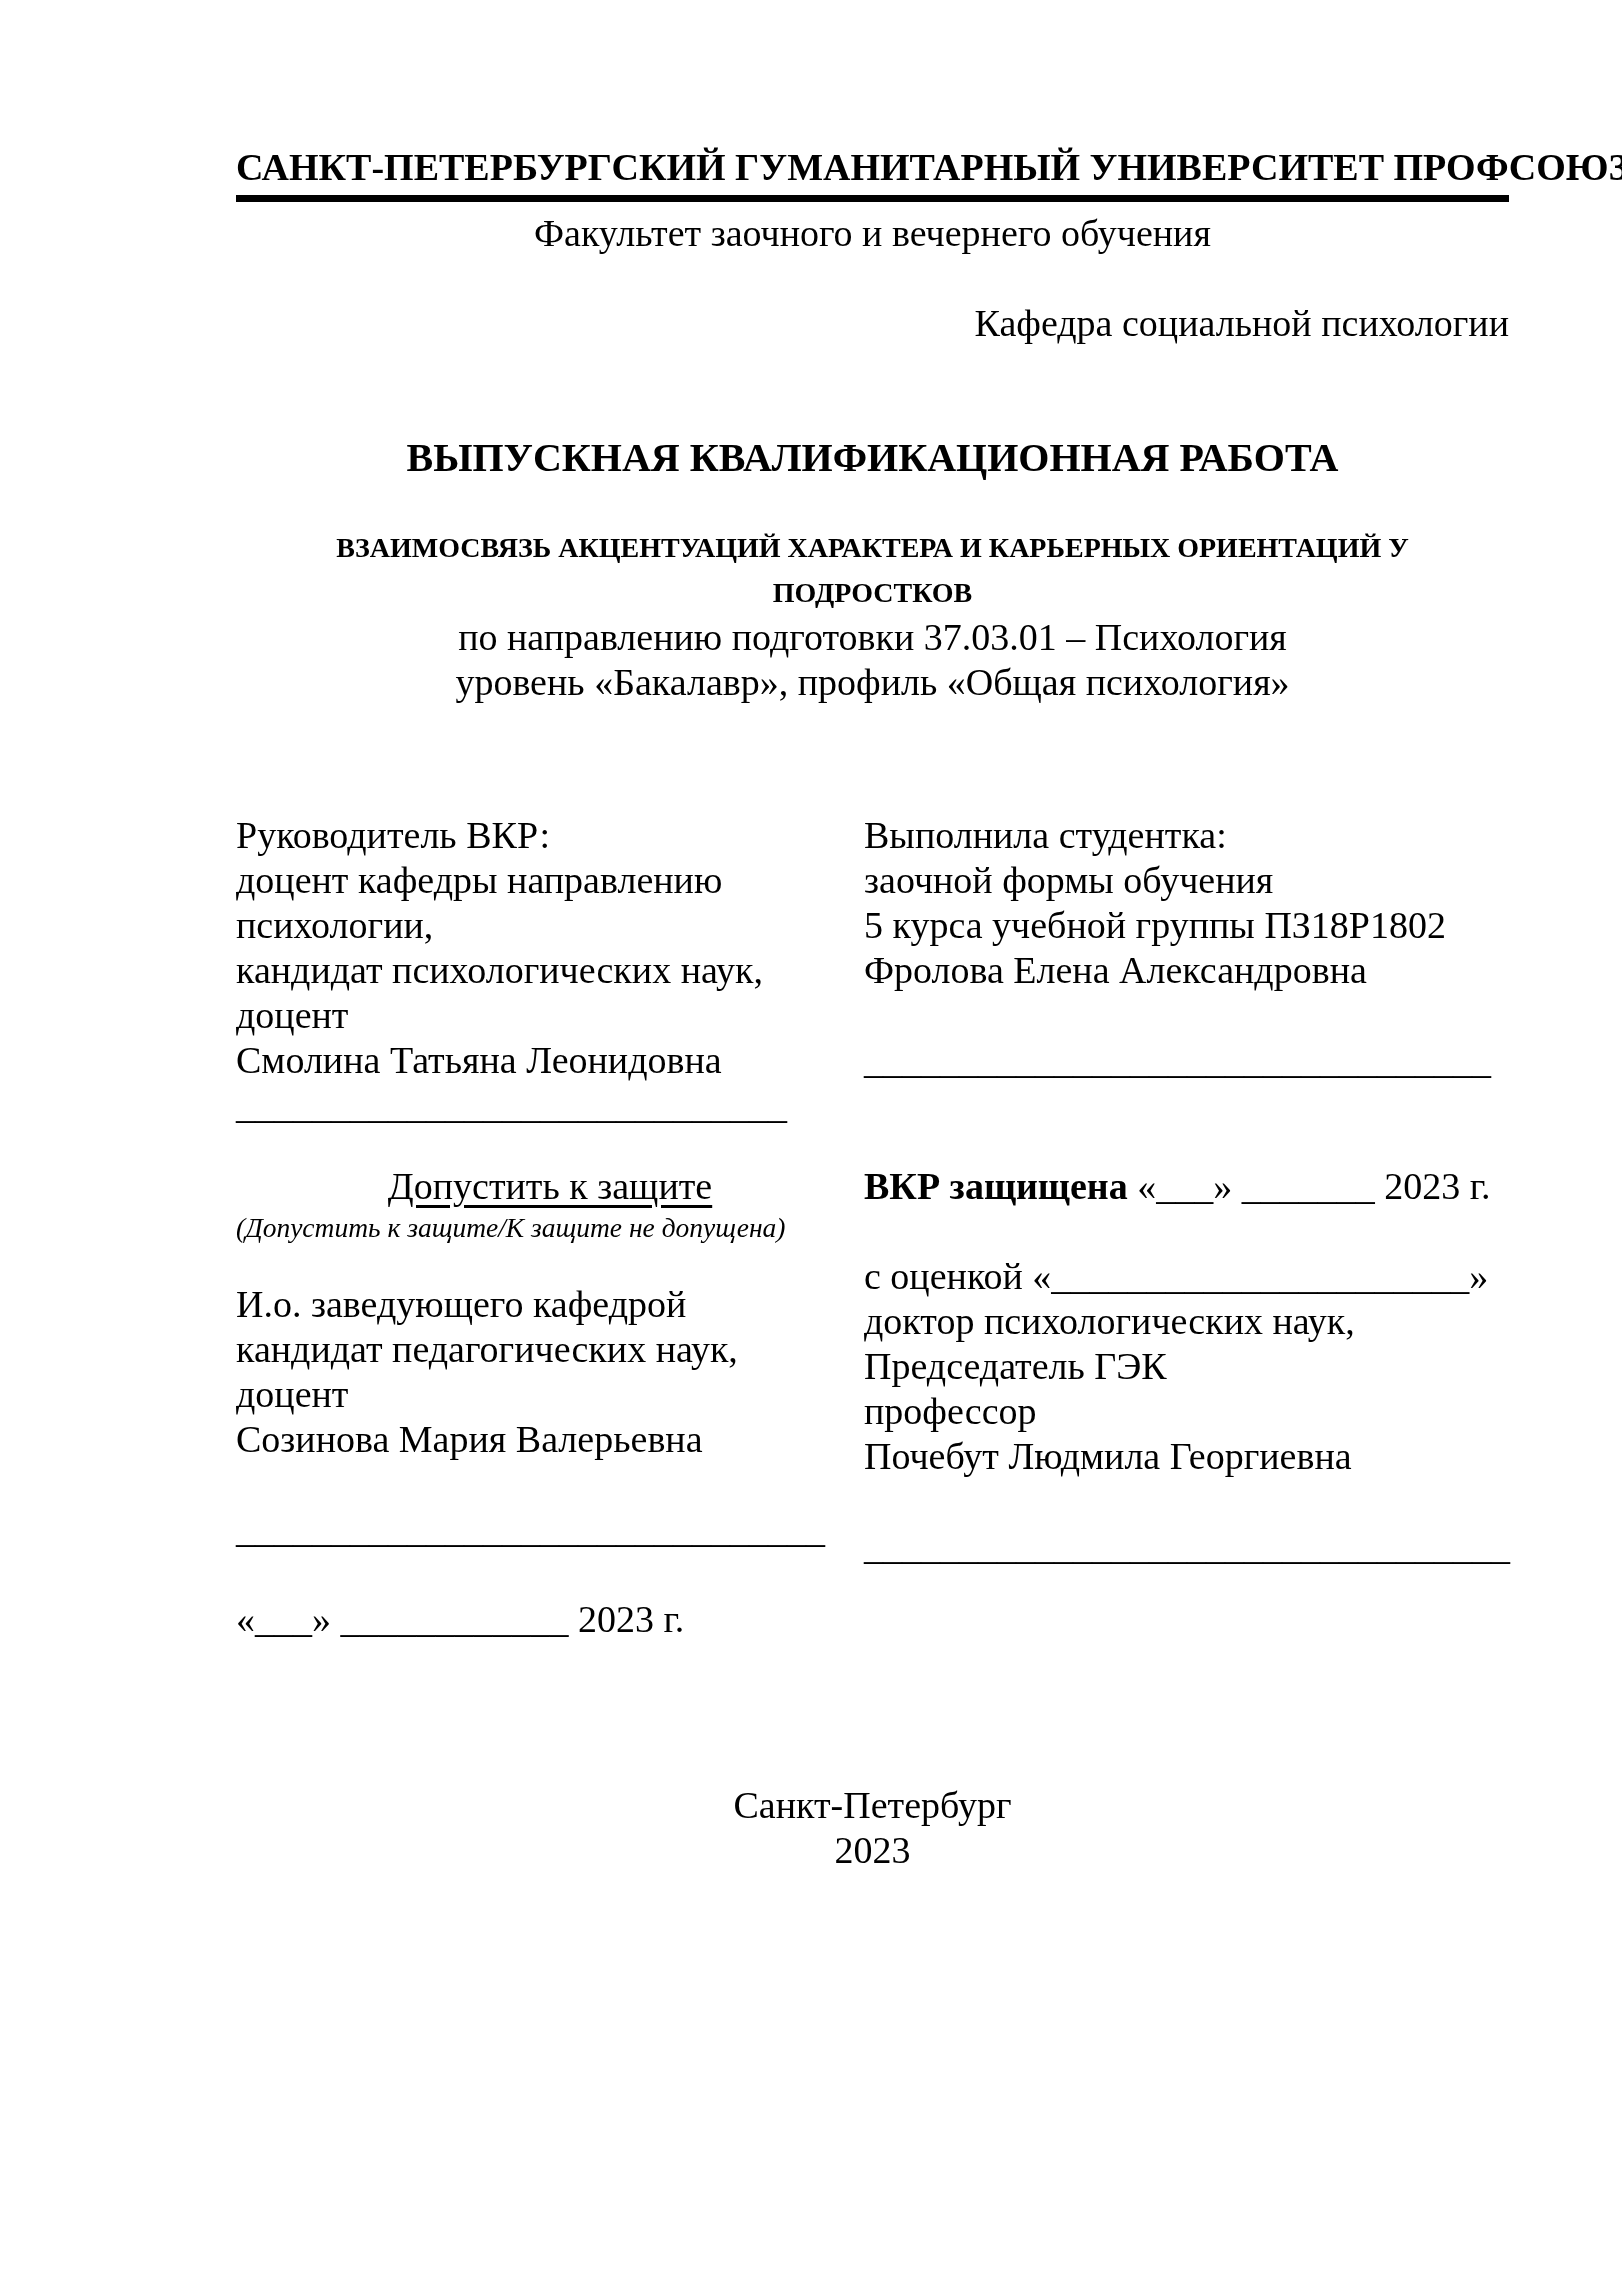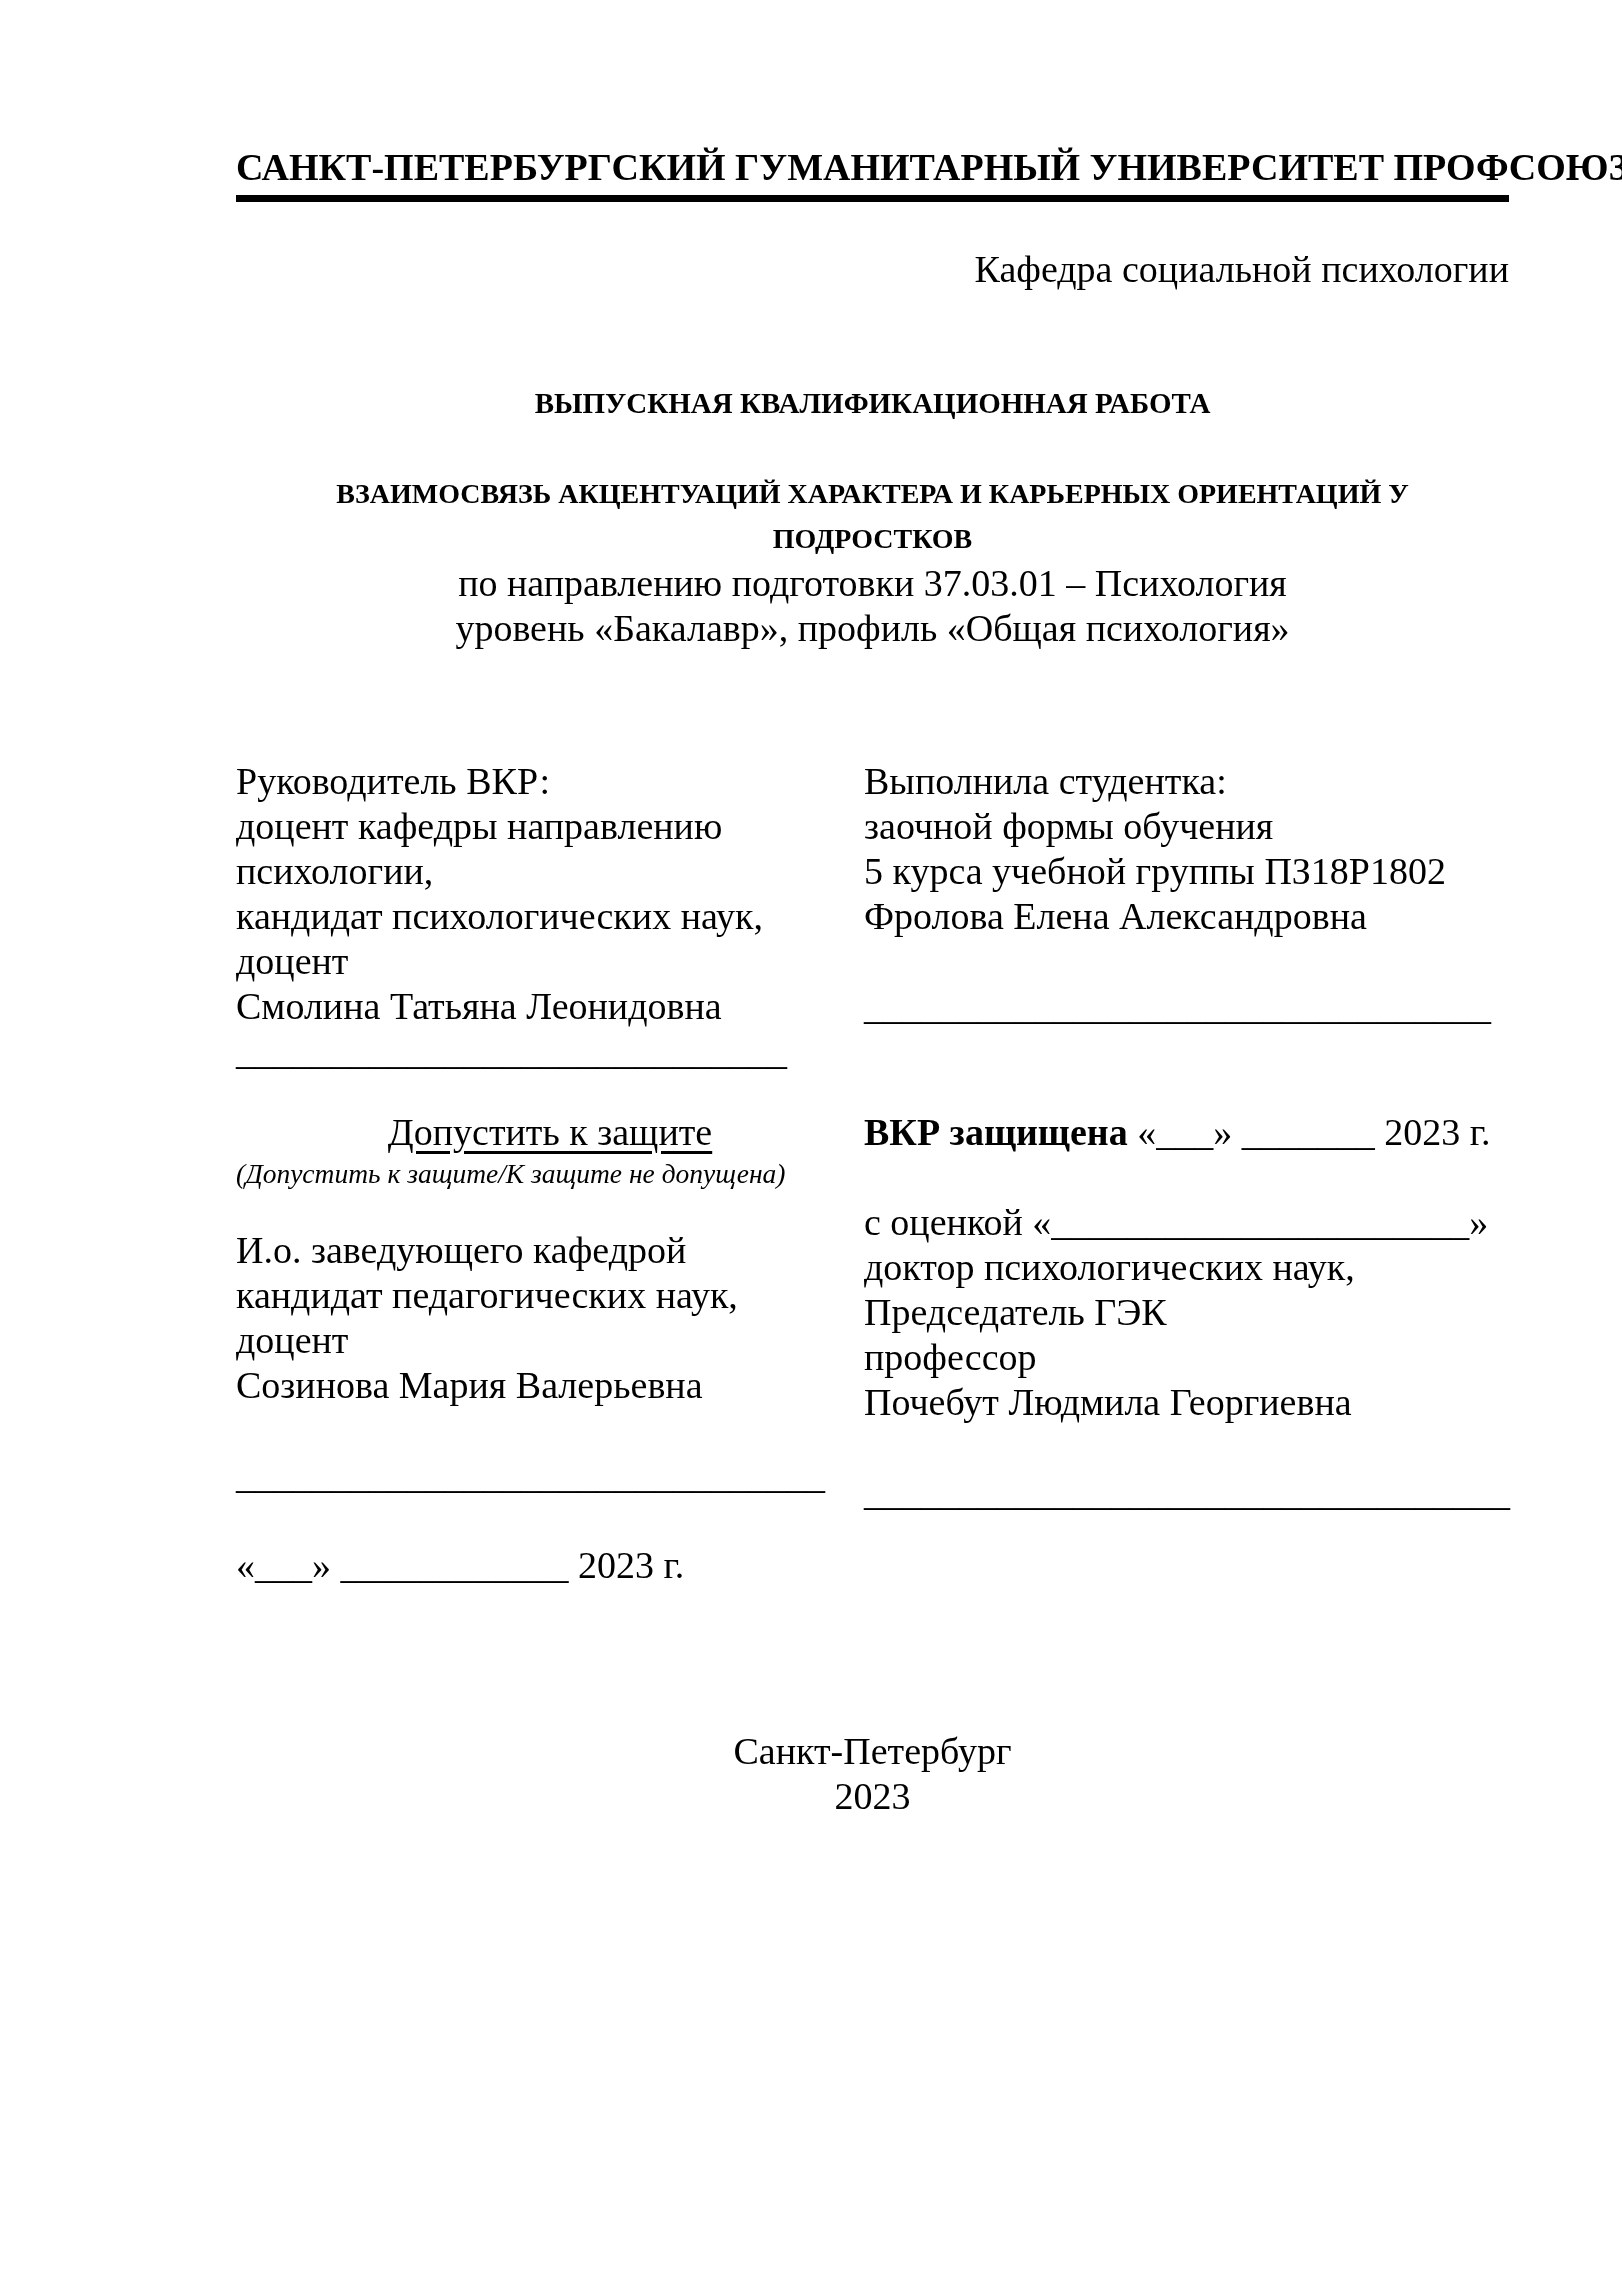--- a/index.html
+++ b/index.html
@@ -43,21 +43,21 @@
     text-align: center;
     margin-top: 9.4px;
   }
   .department {
     font-size: 38px;
     line-height: 45px;
     text-align: right;
     margin-top: 45px;
   }
   .work-type {
-    font-size: 29px;
+    font-size: 40px;
     line-height: 45px;
     font-weight: bold;
     text-align: center;
     margin-top: 89px;
   }
   .thesis-title {
     font-size: 28px;
     line-height: 45px;
     font-weight: bold;
     text-align: center;
@@ -91,20 +91,21 @@
     margin-top: 141px;
   }
 </style>
 </head>
 <body>
 
 <div class="page">
 
   <div class="univ-name">САНКТ-ПЕТЕРБУРГСКИЙ ГУМАНИТАРНЫЙ УНИВЕРСИТЕТ ПРОФСОЮЗОВ</div>
   <div class="header-rule"></div>
+  <div class="faculty">Факультет заочного и вечернего обучения</div>
   <div class="department">Кафедра социальной психологии</div>
 
   <div class="work-type">ВЫПУСКНАЯ КВАЛИФИКАЦИОННАЯ РАБОТА</div>
   <div class="thesis-title">ВЗАИМОСВЯЗЬ АКЦЕНТУАЦИЙ ХАРАКТЕРА И КАРЬЕРНЫХ ОРИЕНТАЦИЙ У ПОДРОСТКОВ</div>
 
   <div class="program">
     <div class="ln">по направлению подготовки 37.03.01 – Психология</div>
     <div class="ln">уровень «Бакалавр», профиль «Общая психология»</div>
   </div>
 

